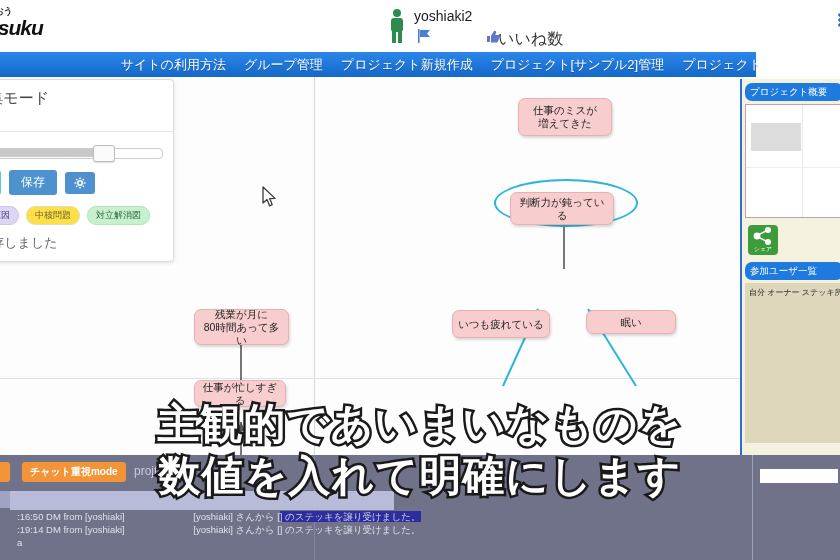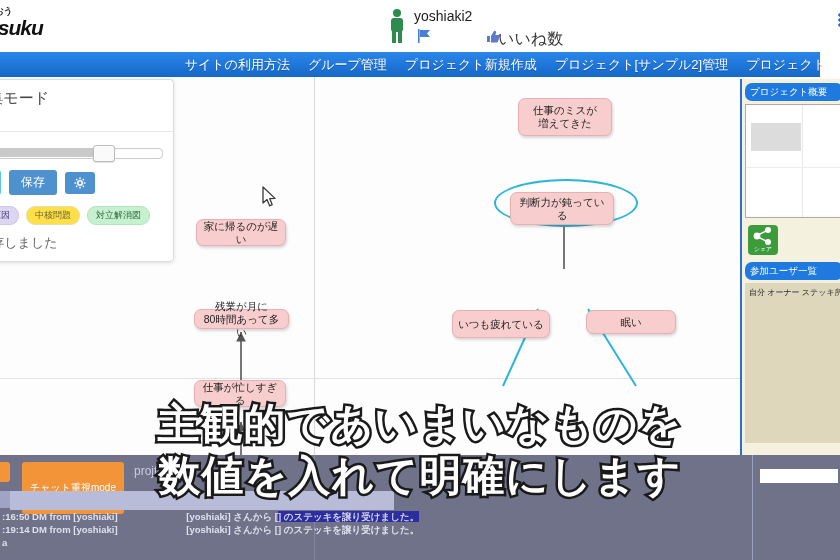--- a/index.html
+++ b/index.html
@@ -18,21 +18,21 @@
   .person-icon{position:absolute;left:0px;top:2px;width:22px;height:36px;}
   .user-name{position:absolute;left:28px;top:2px;font-size:14px;color:#1b1b1b;white-space:nowrap;}
   .flag-icon{position:absolute;left:30px;top:22px;width:16px;height:16px;}
   .like-icon{position:absolute;left:100px;top:24px;width:14px;height:13px;}
   .like-text{position:absolute;left:112px;top:23px;font-size:16px;color:#333;white-space:nowrap;}
 
   .hdr-icons{position:absolute;right:4px;top:8px;height:40px;}
   .hdr-ic{position:absolute;top:0;width:30px;height:30px;}
 
   
-  .nav{position:absolute;left:0;top:52px;width:820px;height:25px;background:#1f7ae0;
+  .nav{position:absolute;left:0;top:52px;width:756px;height:25px;background:#1f7ae0;
        background:linear-gradient(#2b86ea,#1468c8);}
   .nav-inner{position:absolute;right:-6px;top:0;height:25px;display:flex;align-items:center;gap:18px;padding-right:0;}
   .nav-item{color:#ffffff;font-size:13px;white-space:nowrap;line-height:25px;text-shadow:0 1px 0 rgba(0,0,0,.25);}
 
   
   .workspace{position:absolute;left:0;top:77px;width:840px;height:378px;background:#fdfdfd;}
   .canvas-divider{position:absolute;top:0;width:1px;height:378px;background:#d8d8d8;}
   .canvas-hline{position:absolute;left:0;width:840px;height:1px;background:#e2e2e2;}
 
   
@@ -80,27 +80,27 @@
   .r-box-hline{position:absolute;left:0;top:62px;width:100%;height:1px;background:#ececec;}
   .share-btn{margin:7px 0 0 6px;width:30px;height:30px;background:#3c9c3c;border-radius:4px;
              position:relative;cursor:pointer;}
   .share-label{position:absolute;left:0;bottom:1px;width:30px;text-align:center;font-size:6px;color:#fff;}
   .user-list{background:#ded7bb;height:160px;margin:0 3px;}
   .user-list-row{font-size:8px;color:#2a2a2a;padding:4px 4px;white-space:nowrap;overflow:hidden;}
 
   
   .chatbar{position:absolute;left:0;top:455px;width:840px;height:105px;background:#6f7289;}
   .chat-orange{position:absolute;left:22px;top:7px;background:#f29437;color:#fff;font-size:10px;
-               padding:20px 8px;border-radius:3px;line-height:12px;white-space:nowrap;cursor:pointer;}
+               padding:4px 8px;border-radius:3px;line-height:12px;white-space:nowrap;cursor:pointer;font-weight:bold;}
   .chat-left-orange{position:absolute;left:-6px;top:7px;width:16px;height:20px;background:#f29437;border-radius:3px;}
   .chat-proj{position:absolute;left:134px;top:9px;color:#c9cade;font-size:12px;}
   .chat-input{position:absolute;left:10px;top:36px;width:380px;height:17px;background:#b9bcd8;border:none;}
   .chat-input-tab{position:absolute;left:-8px;top:36px;width:18px;height:17px;background:#9fa3c4;}
   .chat-log{position:absolute;left:0px;top:55px;width:840px;font-size:9.5px;color:#dfe0ec;line-height:13px;}
-  .chat-log-row{white-space:nowrap;padding-left:2px;font-weight:bold;}
+  .chat-log-row{white-space:nowrap;padding-left:17px;}
   .chat-hl{background:#2d2e9c;color:#cfd0f2;}
   .chat-right-field{position:absolute;left:760px;top:14px;width:78px;height:14px;background:#ffffff;}
   .chat-right-div{position:absolute;left:752px;top:0px;width:1px;height:105px;background:#9aa0c0;}
   .chat-right-div2{position:absolute;left:314px;top:0px;width:1px;height:105px;background:#8187a5;}
 
   
   .subs{position:absolute;left:0;top:398px;width:840px;text-align:center;pointer-events:none;}
   .sub-line{font-size:42px;font-weight:bold;color:#ffffff;line-height:52px;
             -webkit-text-stroke:5px #1a1a1a;paint-order:stroke fill;letter-spacing:1px;}
 
@@ -174,22 +174,21 @@
     </defs>
 
     <line x1="241" y1="303" x2="241" y2="255" stroke="#555555" stroke-width="1.6" marker-end="url(#ah-gray)"></line>
     <line x1="241" y1="380" x2="241" y2="345" stroke="#555555" stroke-width="1.6" marker-end="url(#ah-gray)"></line>
 
     <line x1="564" y1="192" x2="564" y2="140" stroke="#555555" stroke-width="1.6" marker-end="url(#ah-gray)"></line>
     <line x1="503" y1="309" x2="538" y2="232" stroke="#2bb6d8" stroke-width="2" marker-end="url(#ah-cyan)"></line>
     <line x1="636" y1="309" x2="588" y2="232" stroke="#2bb6d8" stroke-width="2" marker-end="url(#ah-cyan)"></line>
   </svg>
 
-  <div class="node" style="left:196px;top:142px;width:90px;height:27px;">家に帰るのが遅い</div>
-  <div class="node" style="left:194px;top:232px;width:95px;height:20px;white-space:pre-line;">残業が月に
+  <div class="node" style="left:194px;top:232px;width:95px;height:36px;white-space:pre-line;">残業が月に
 80時間あって多い</div>
   <div class="node" style="left:194px;top:303px;width:92px;height:27px;">仕事が忙しすぎる</div>
 
   <div class="node" style="left:518px;top:21px;width:94px;height:38px;white-space:pre-line;">仕事のミスが
 増えてきた</div>
   <div class="ellipse" style="left:494px;top:102px;width:140px;height:44px;"></div>
   <div class="node" style="left:510px;top:115px;width:104px;height:33px;">判断力が鈍っている</div>
   <div class="node" style="left:452px;top:233px;width:98px;height:28px;">いつも疲れている</div>
   <div class="node" style="left:586px;top:233px;width:90px;height:24px;">眠い</div>
 </div>

